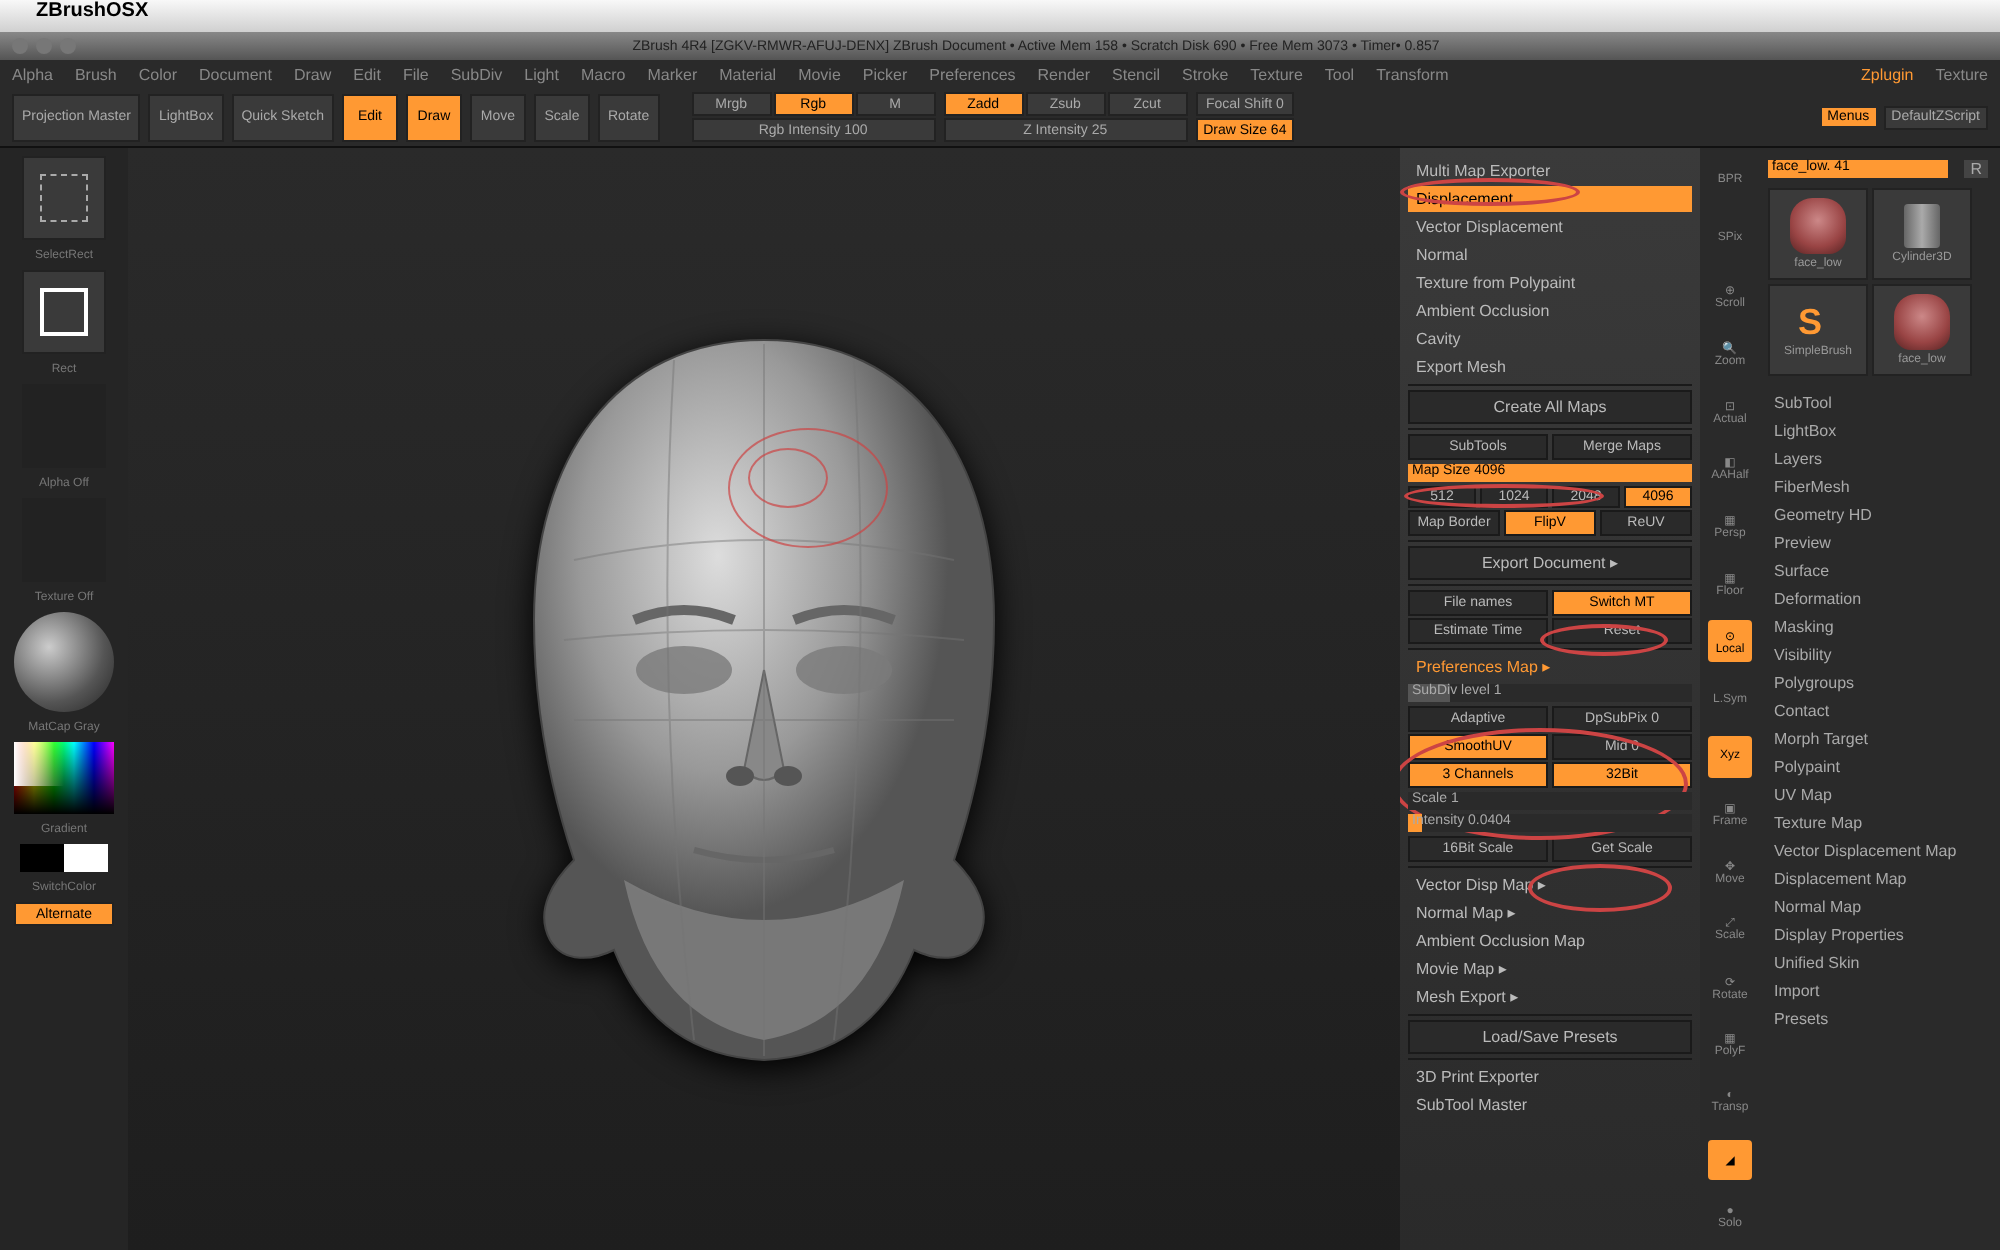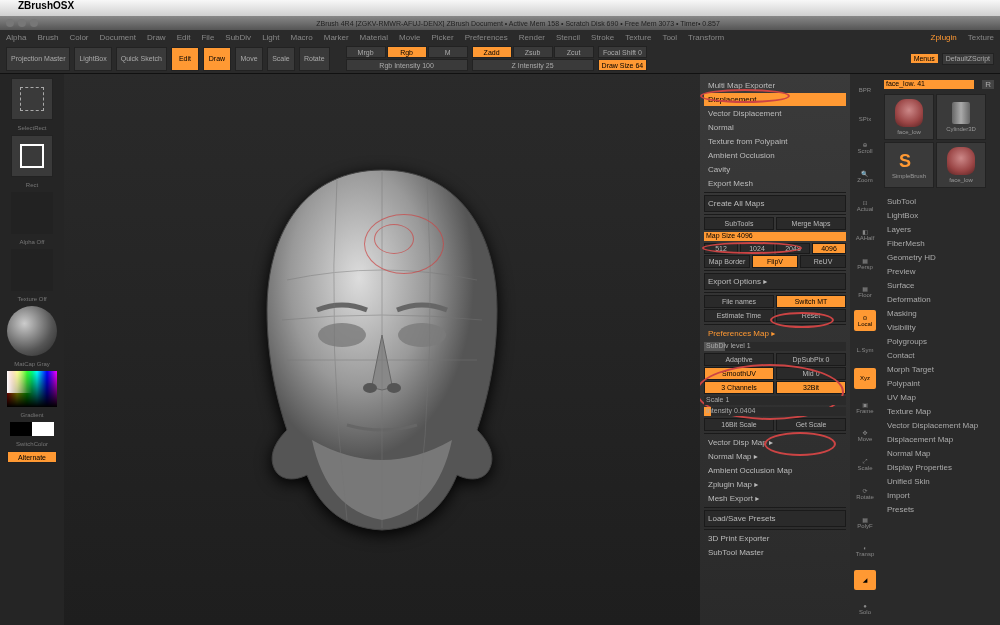--- a/index.html
+++ b/index.html
@@ -30,21 +30,21 @@
 .gradient-pick{width:50px;height:36px;background:linear-gradient(to right,#f00,#ff0,#0f0,#0ff,#00f,#f0f);position:relative}
 .gradient-pick::before{content:"";position:absolute;inset:0;background:linear-gradient(to bottom,transparent,#000)}
 .gradient-pick::after{content:"";position:absolute;left:0;top:0;width:50%;height:60%;background:linear-gradient(to right,#fff,transparent)}
 .canvas{flex:1;background:linear-gradient(#2a2a2a,#1e1e1e);position:relative;display:flex;align-items:center;justify-content:center}
 .head{width:310px;height:380px;position:relative;filter:drop-shadow(0 4px 8px #000)}
 .brush-circle{position:absolute;top:140px;left:300px;width:80px;height:60px;border:1px solid #c44;border-radius:50%;opacity:.7}
 .brush-circle2{position:absolute;top:150px;left:310px;width:40px;height:30px;border:1px solid #c44;border-radius:50%;opacity:.7}
 .panel{width:150px;background:linear-gradient(#3a3a3a,#2a2a2a);padding:4px;font-size:8px;color:#bbb;overflow-y:auto}
 .panel-item{padding:2px 4px;margin:1px 0;cursor:pointer}
 .panel-item.orange{background:#ff9933;color:#000}
-.panel-item.btn{background:#2a2a2a;border:1px solid #1a1a1a;padding:3px}
+.panel-item.btn{background:#2a2a2a;border:1px solid #1a1a1a;text-align:center;padding:3px}
 .panel-row{display:flex;gap:2px;margin:1px 0}
 .panel-row .half{flex:1;background:#2a2a2a;border:1px solid #1a1a1a;padding:2px;text-align:center;font-size:7px}
 .panel-row .half.orange{background:#ff9933;color:#000}
 .size-btn{flex:1;background:#2a2a2a;border:1px solid #1a1a1a;padding:1px;text-align:center;font-size:7px}
 .size-btn.orange{background:#ff9933;color:#000}
 .slider-bar{height:9px;background:#2a2a2a;position:relative;margin:2px 0}
 .slider-bar .fill{position:absolute;height:100%;background:#ff9933}
 .slider-bar .label{position:absolute;left:2px;top:0;font-size:7px;color:#000}
 .annot{position:absolute;border:2px solid #c44;border-radius:50%}
 .right-strip{width:30px;background:#2a2a2a;display:flex;flex-direction:column;gap:8px;padding:6px 2px;align-items:center}
@@ -227,21 +227,21 @@
       <div class="size-btn">1024</div>
       <div class="size-btn">2048</div>
       <div class="size-btn orange">4096</div>
     </div>
     <div class="panel-row">
       <div class="half">Map Border</div>
       <div class="half orange">FlipV</div>
       <div class="half">ReUV</div>
     </div>
     <div class="sep"></div>
-    <div class="panel-item btn">Export Options  ▸</div>
+    <div class="panel-item btn">Export Document  ▸</div>
     <div class="sep"></div>
     <div class="panel-row">
       <div class="half">File names</div>
       <div class="half orange">Switch MT</div>
     </div>
     <div class="annot" style="top:238px;left:70px;width:64px;height:16px"></div>
     <div class="panel-row">
       <div class="half">Estimate Time</div>
       <div class="half">Reset</div>
     </div>
@@ -273,21 +273,21 @@
       </div>
     <div class="panel-row">
       <div class="half">16Bit Scale</div>
       <div class="half">Get Scale</div>
     </div>
     <div class="annot" style="top:358px;left:64px;width:72px;height:24px"></div>
     <div class="sep"></div>
     <div class="panel-item">Vector Disp Map  ▸</div>
     <div class="panel-item">Normal Map  ▸</div>
     <div class="panel-item">Ambient Occlusion Map</div>
-    <div class="panel-item">Zplugin Map  ▸</div>
+    <div class="panel-item">Movie Map  ▸</div>
     <div class="panel-item">Mesh Export  ▸</div>
     <div class="sep"></div>
     <div class="panel-item btn">Load/Save Presets</div>
     <div class="sep"></div>
     <div class="panel-item">3D Print Exporter</div>
     <div class="panel-item">SubTool Master</div>
   </div>
 
   <div class="right-strip">
     <div class="strip-icon">

